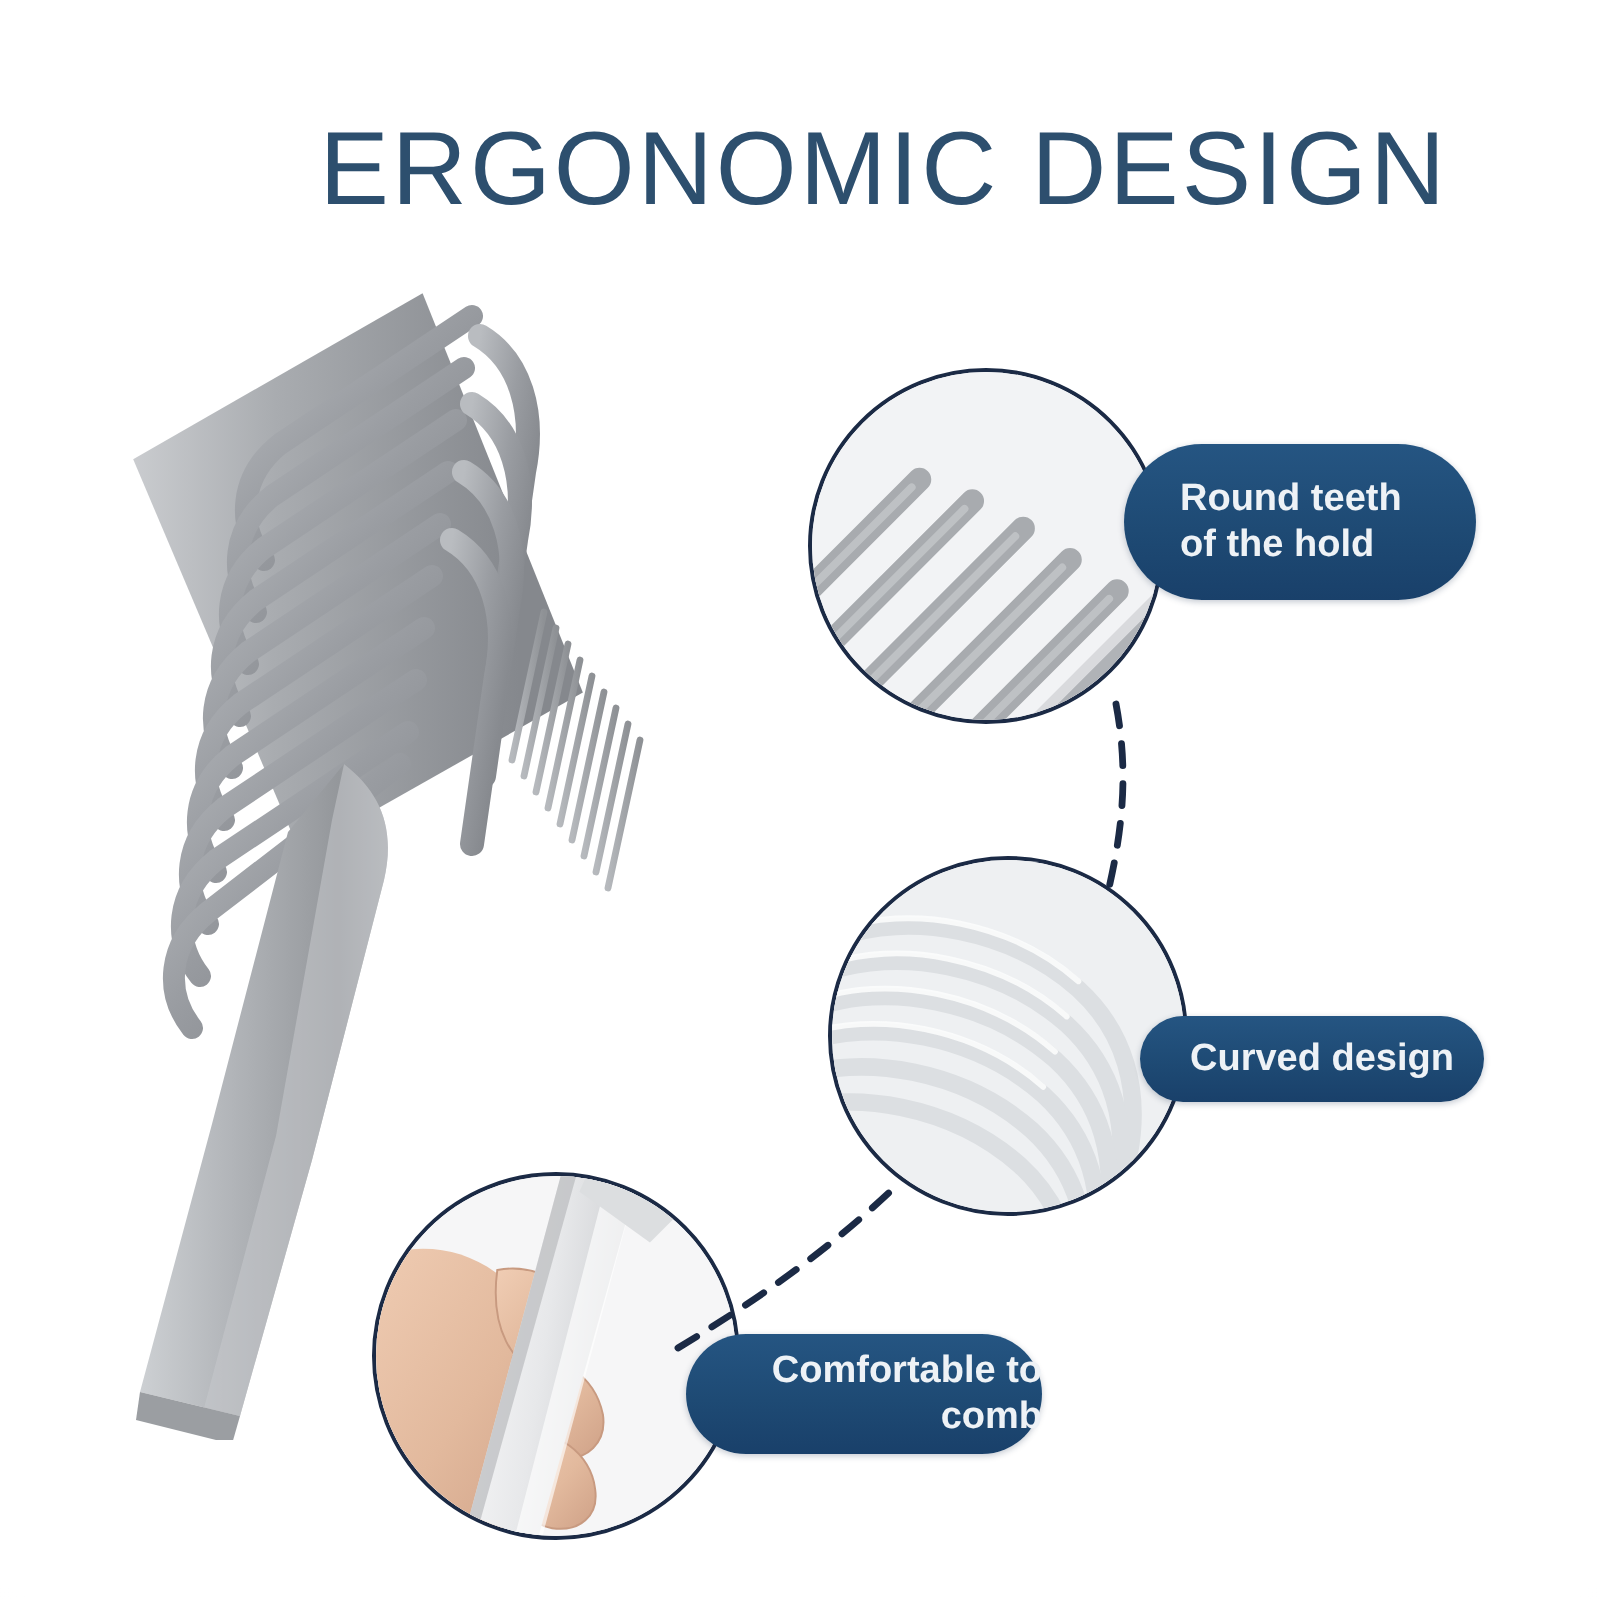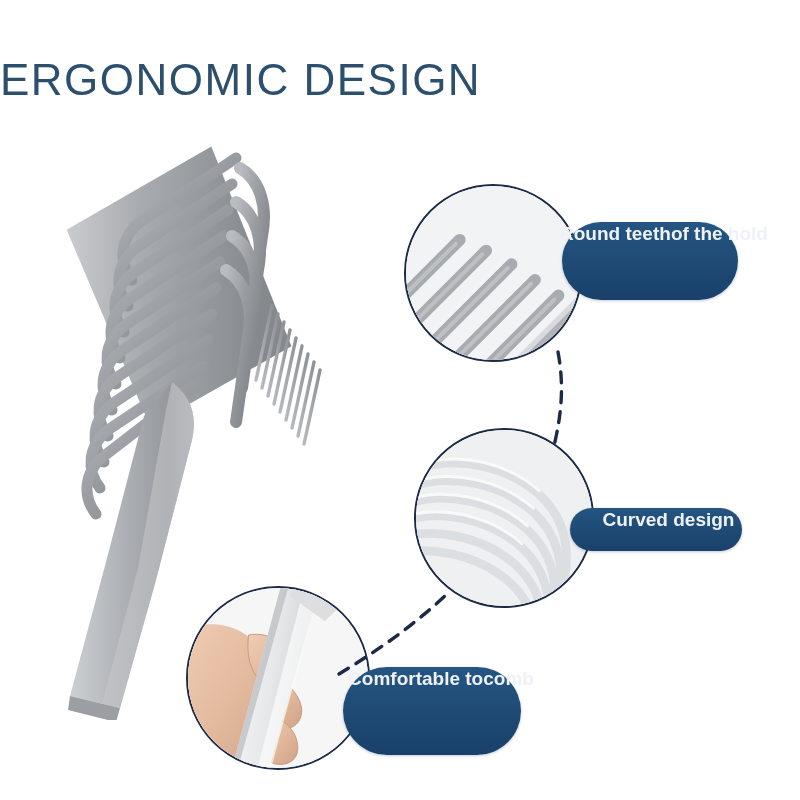--- a/index.html
+++ b/index.html
@@ -22,22 +22,22 @@
     background: radial-gradient(ellipse 120% 100% at 50% 40%, #ffffff 0%, #ffffff 72%, #fcfcfd 100%);
     overflow: hidden;
   }
 
   
   .title {
     position: absolute;
     left: 0;
     top: 55px;
     width: 724px;
-    text-align: left;
-    font-size: 44px;
+    text-align: right;
+    font-size: 52px;
     font-weight: 400;
     letter-spacing: 1.5px;
     color: #2d4f6e;
     white-space: nowrap;
   }
 
   
   .product {
     position: absolute;
     left: 40px;
@@ -69,40 +69,40 @@
   }
   .connector svg { display: block; overflow: visible; }
 
   
   .pill {
     position: absolute;
     background: linear-gradient(180deg, #255582 0%, #1e4a74 55%, #19406a 100%);
     color: #eef2f6;
     border-radius: 999px;
     display: flex;
-    flex-direction: row;
+    flex-direction: column;
     justify-content: center;
     font-weight: bold;
     box-sizing: border-box;
     line-height: 1.22;
     box-shadow: 0 1px 3px rgba(20,40,70,0.25);
   }
   .pill span { display: block; white-space: nowrap; }
 
   #pill-teeth {
     left: 562px; top: 222px; width: 176px; height: 78px;
     padding-left: 28px; font-size: 19px;
   }
   #pill-curved {
     left: 570px; top: 508px; width: 172px; height: 43px;
     padding-left: 25px; font-size: 19px;
   }
   #pill-hold {
-    left: 343px; top: 667px; width: 178px; height: 88px;
-    padding-left: 18px; font-size: 19px;
+    left: 343px; top: 667px; width: 178px; height: 60px;
+    padding-left: 18px; font-size: 19px; text-align: right;
   }
 </style>
 </head>
 <body>
 
 <div id="infographic">
 
   <div class="title">ERGONOMIC DESIGN</div>
 
   <div class="product">

